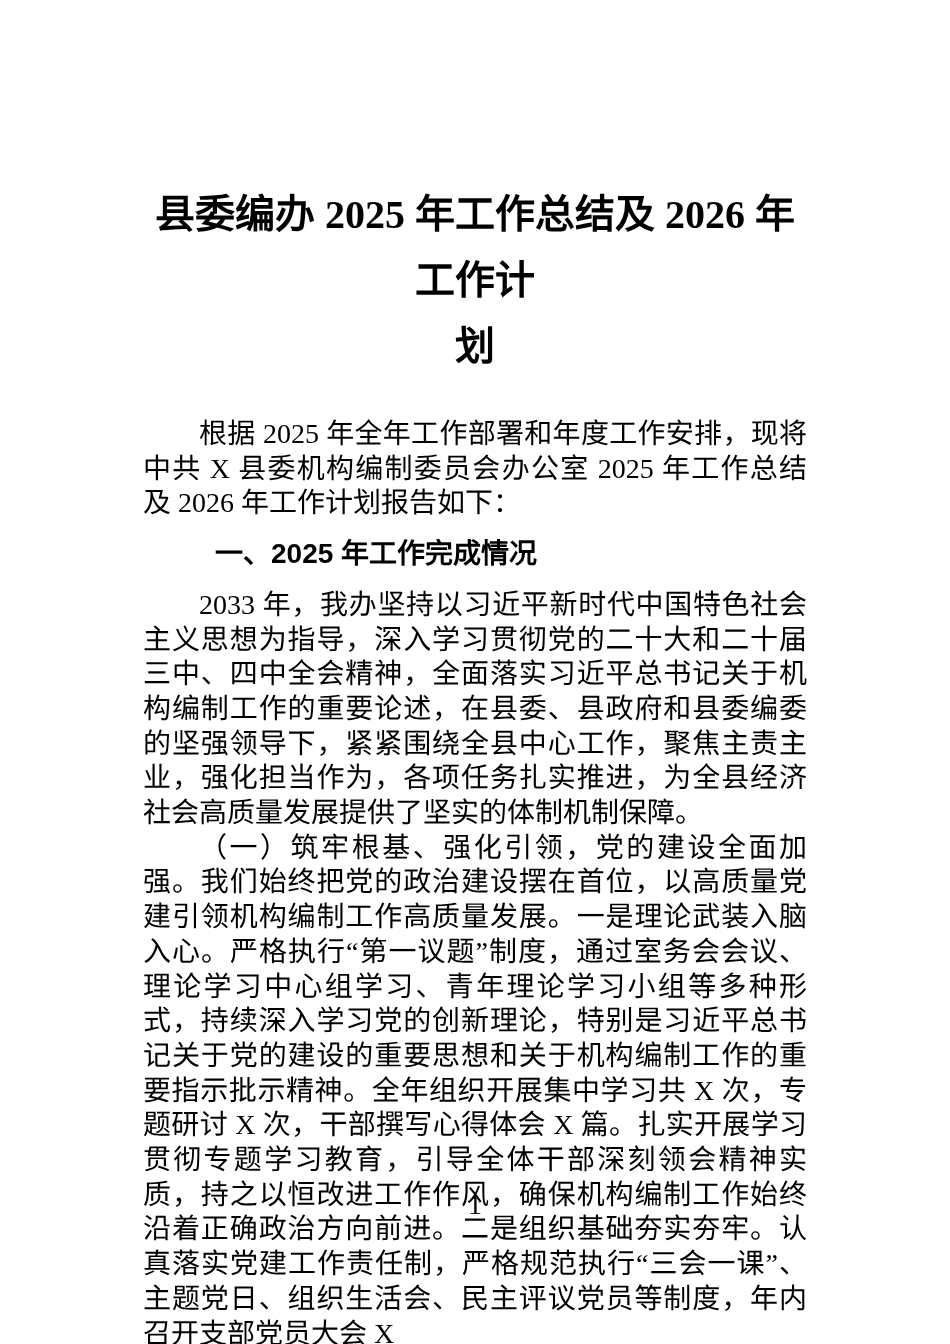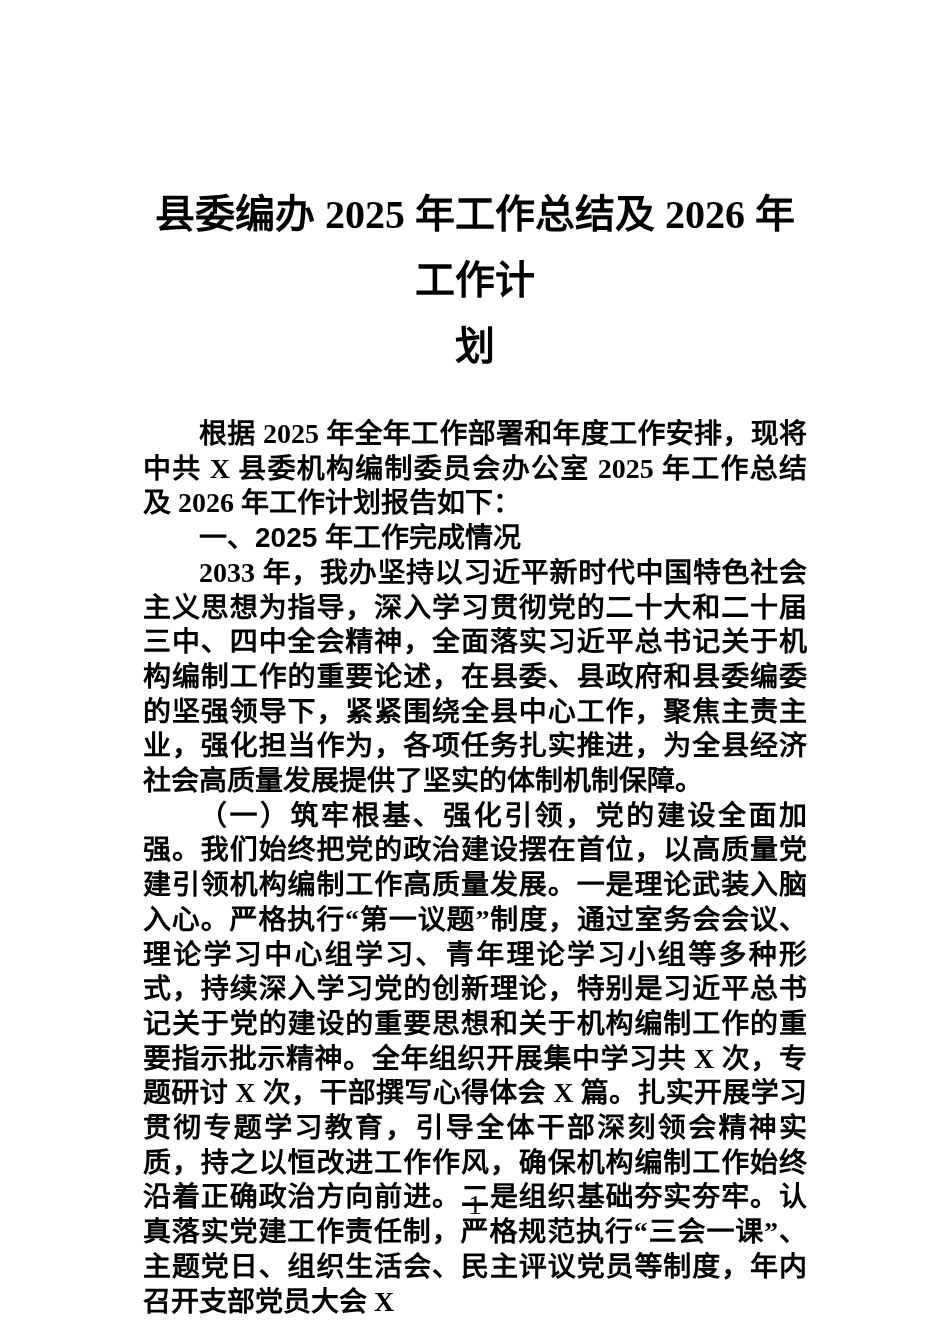--- a/index.html
+++ b/index.html
@@ -35,24 +35,23 @@
   }
   .body-text {
     margin-top: 37px;
     font-size: 28px;
     line-height: 34.7px;
     text-align: justify;
   }
   .body-text p {
     margin: 0;
     text-indent: 2em;
-    font-weight: bold;
   }
   .body-text h2 {
-    margin: 0;
+    margin: 16px;
     font-size: 28px;
     line-height: 34.7px;
     font-weight: 700;
     text-indent: 2em;
     font-family: "Liberation Sans", "DejaVu Sans", sans-serif;
   }
   .page-footer {
     position: absolute;
     left: 0;
     right: 0;

